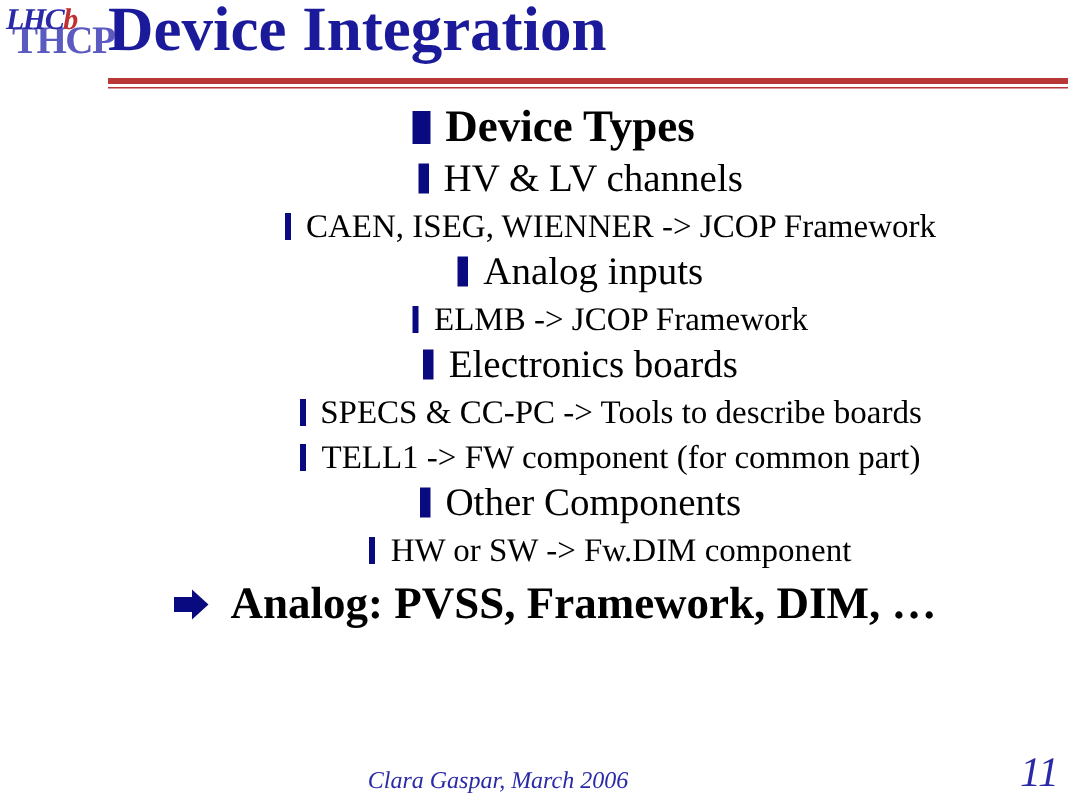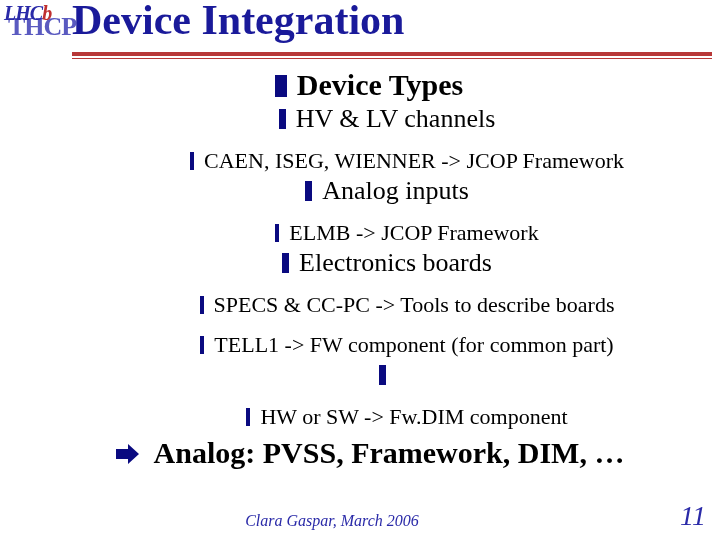--- a/index.html
+++ b/index.html
@@ -85,21 +85,21 @@
     font-size: 30px;
     font-weight: bold;
     font-family: "Comic Sans MS", cursive;
   }
   .l2 {
     margin: 0 0 2px 54px;
     font-size: 26px;
     font-family: "Comic Sans MS", cursive;
   }
   .l3 {
-    margin: 14px 0 2px 94px;
+    margin: 4px 0 2px 94px;
     font-size: 22px;
     font-family: "Comic Sans MS", cursive;
   }
   .bullet-box {
     display: inline-block;
     width: 12px;
     height: 22px;
     background: #0a0a80;
     vertical-align: -2px;
     margin-right: 10px;
@@ -191,21 +191,21 @@
     <span class="bullet-bar"></span><span>Electronics boards</span>
   </div>
   <div class="l3">
     <span class="bullet-thin"></span><span>SPECS &amp; CC-PC -&gt; Tools to describe boards</span>
   </div>
   <div class="l3">
     <span class="bullet-thin"></span><span>TELL1 -&gt; FW component (for common part)</span>
   </div>
 
   <div class="l2">
-    <span class="bullet-bar"></span>
+    <span class="bullet-bar"></span><span>Other Components</span>
   </div>
   <div class="l3">
     <span class="bullet-thin"></span><span>HW or SW -&gt; Fw.DIM component</span>
   </div>
 
   <div class="arrow-row">
     <span class="arrow-icon">
       <svg width="26" height="26" viewBox="0 0 26 26">
         <polygon points="2,8 14,8 14,3 25,13 14,23 14,18 2,18" fill="#0a0a80"></polygon>
       </svg>

